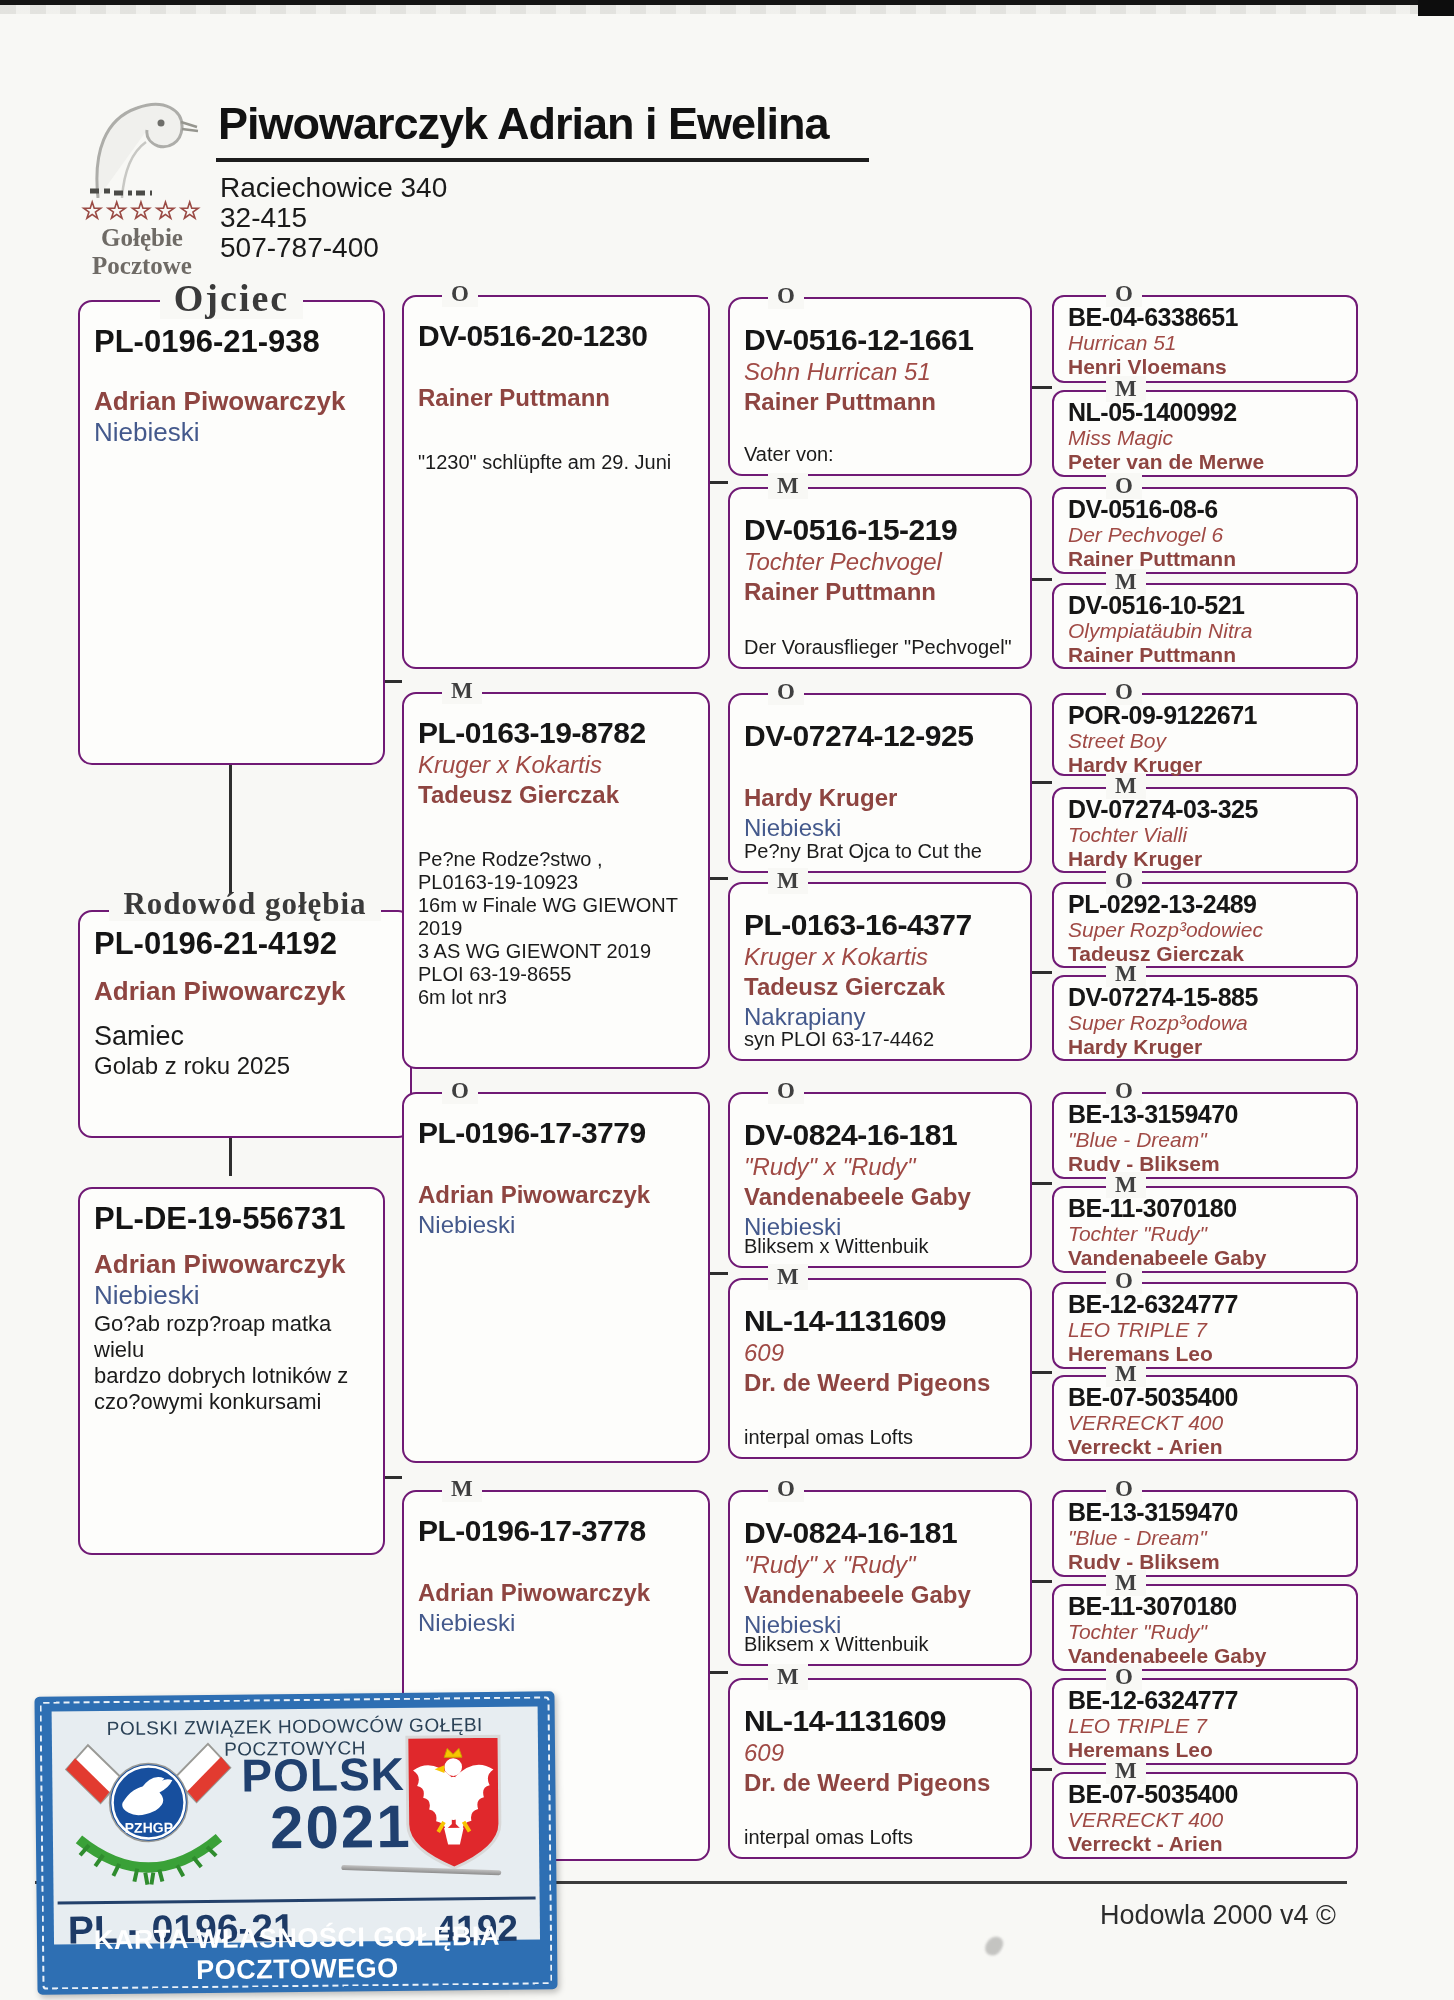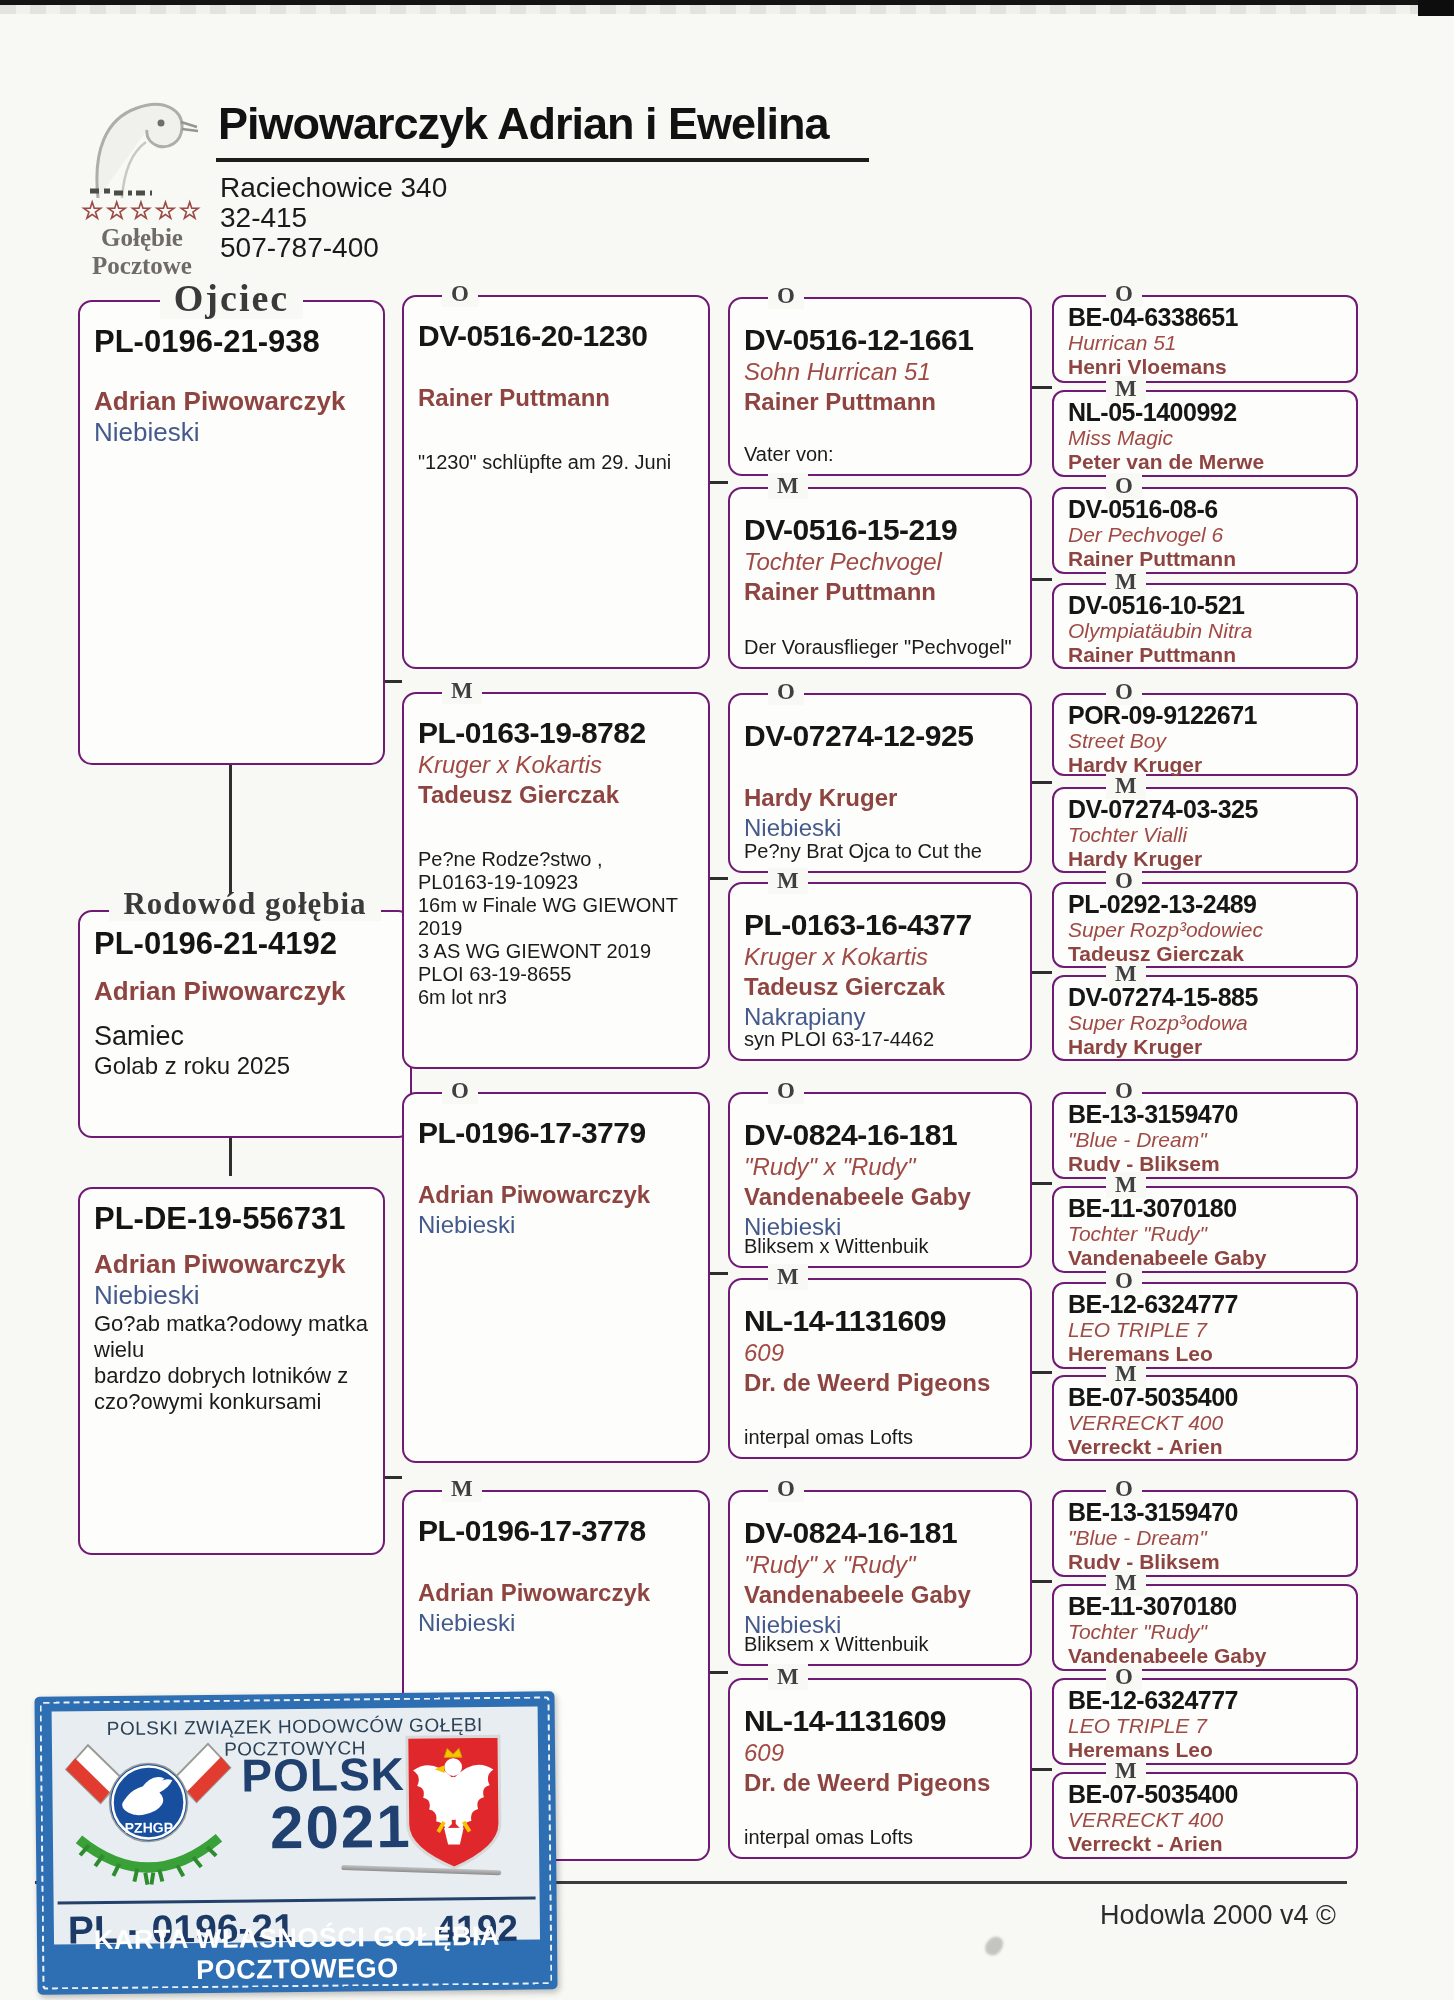--- a/index.html
+++ b/index.html
@@ -116,21 +116,21 @@
     <div style="height:14px;"></div>
     <div style="font-size:27px;">Samiec</div>
     <div style="font-size:24px;">Golab z roku 2025</div>
   </div>
 
   <div class="pbox" style="left:78px;top:1187px;width:307px;height:368px;padding-top:12px;">
     <div class="c1-ring">PL-DE-19-556731</div>
     <div style="height:12px;"></div>
     <div class="c1-owner">Adrian Piwowarczyk</div>
     <div class="c1-color">Niebieski</div>
-    <div class="c1-note">Go?ab matka?odowy matka</div>
+    <div class="c1-note">Go?ab rozp?roap matka</div>
     <div class="c1-note">wielu</div>
     <div class="c1-note">bardzo dobrych lotników z</div>
     <div class="c1-note">czo?owymi konkursami</div>
   </div>
 
   <div id="tree">
       <div class="pbox g2" style="left: 402px; top: 295px; width: 308px; height: 374px;">
         <span class="sexlabel">O</span>
         <div class="ring">DV-0516-20-1230</div>
         <div class="strain"></div>

